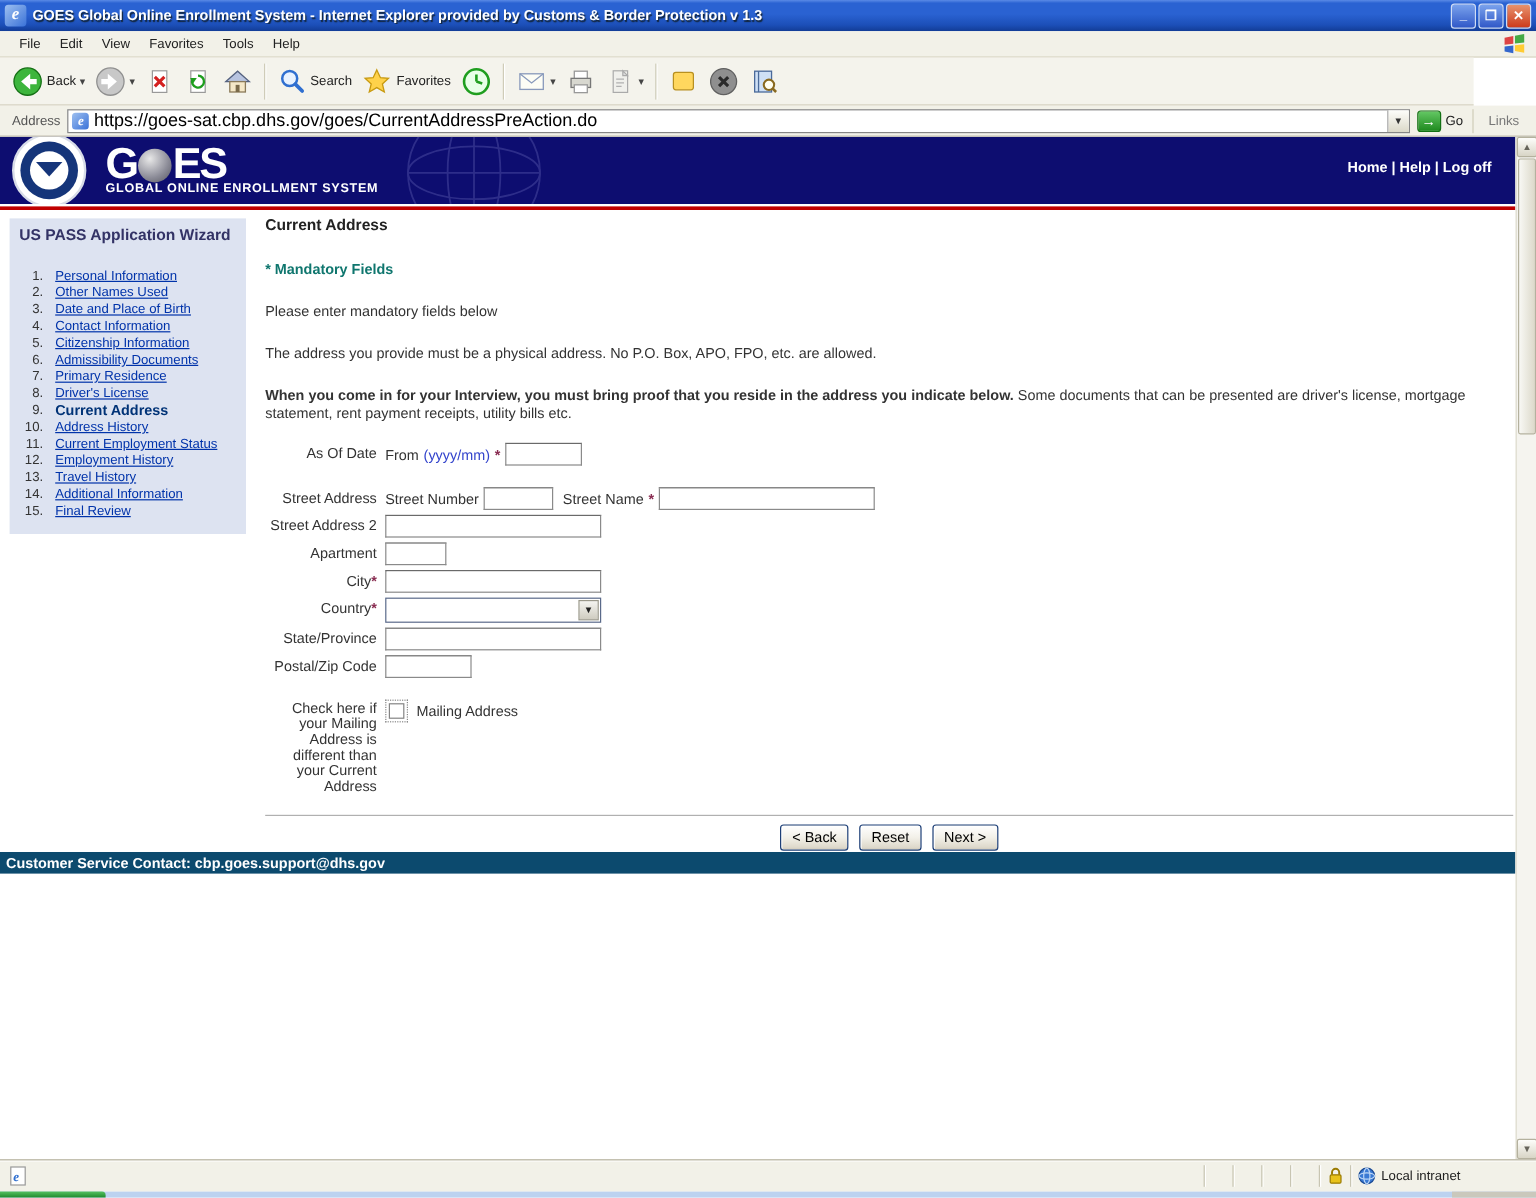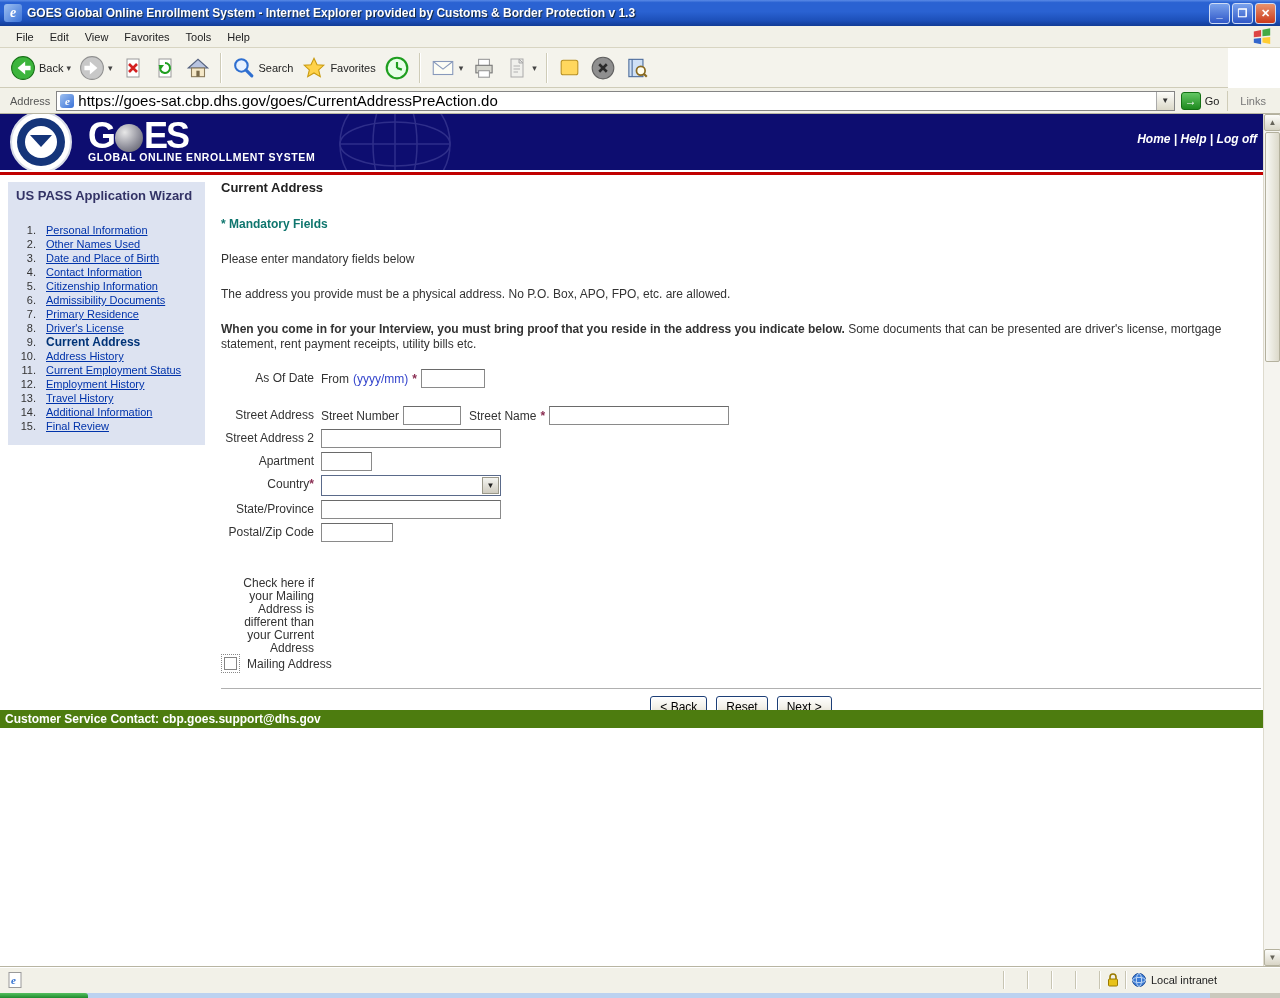--- a/index.html
+++ b/index.html
@@ -65,21 +65,21 @@
     background:#fff; }
   #seal .eagle { position:absolute; left:18px; top:22px; width:0; height:0;
     border-left:11px solid transparent; border-right:11px solid transparent; border-top:12px solid #15357a; }
   #globe-wire { position:absolute; left:290px; top:-30px; opacity:.55; }
   #logo { position:absolute; left:88px; top:5px; color:#fff; }
   #logo-row { display:flex; align-items:center; }
   .logo-big { font-size:36px; font-weight:bold; letter-spacing:-2px; line-height:34px; }
   #logo-globe { width:28px; height:28px; border-radius:50%; margin:0 1px;
     background:radial-gradient(circle at 35% 30%,#e8e8e8,#8a8a96 60%,#55555e); position:relative; top:2px; }
   #logo-sub { font-size:10.5px; font-weight:bold; letter-spacing:.6px; margin-top:-2px; }
-  #banner-nav { position:absolute; right:6px; top:18px; font-size:12px; font-weight:bold; color:#fff;font-style:italic; }
+  #banner-nav { position:absolute; right:20px; top:18px; font-size:12px; font-weight:bold; color:#fff; }
   #banner-nav a { color:#fff; text-decoration:none; }
   #redline { position:absolute; top:58px; left:0; width:1263px; height:3px; background:#c00000; }
   #whitegap { position:absolute; top:56px; left:0; width:1263px; height:2px; background:#fff; }
 
   
   #sidebar { position:absolute; left:8px; top:68px; width:197px; background:#dde3f1; padding:6px 4px 12px 8px; }
   #sidebar-title { font-size:13px; font-weight:bold; color:#333366; }
   #wizard-steps { list-style:none; margin-top:20px; }
   .step { display:flex; font-size:11px; line-height:14px; color:#333; }
   .step .num { width:30px; text-align:right; padding-right:10px; flex:none; }
@@ -100,33 +100,33 @@
   .inline-lab { padding-top:0; }
   .star { color:#8a2d52; font-weight:bold; }
   .fmt { color:#3344cc; }
   input.txt { height:19px; border:1px solid #8a8a8a; border-top-color:#6a6a6a; background:#fff;
     font:11px "Liberation Sans",sans-serif; padding:0 2px; }
   .w64{width:64px;} .w58{width:58px;} .w180{width:180px;} .w51{width:51px;} .w72{width:72px;}
   #country-select { width:180px; height:21px; border:1px solid #5a6a8a; background:#fff;
     display:flex; align-items:center; justify-content:flex-end; }
   #country-arrow { width:17px; height:17px; margin-right:1px; background:linear-gradient(#f4f4f0,#cfccc0);
     border:1px solid #9a988a; font-size:8px; color:#222; display:flex; align-items:center; justify-content:center; }
-  #mailing-row { margin-top:35px;flex-direction:column; }
+  #mailing-row { margin-top:19px; }
   #mailing-row .flabel { padding-top:0; }
   #checkbox { width:13px; height:13px; background:#fff; border:1px solid #848484;
     outline:1px dotted #888; outline-offset:2px; margin:2px 6px 0 3px; }
   #divider { border-top:1px solid #b0b0b0; margin-top:17px; }
   #btnrow { display:flex; justify-content:center; gap:9px; padding-top:7px; }
   .xpbtn { min-width:50px; height:22px; padding:0 9px; font:12px "Liberation Sans",sans-serif; color:#000;
     border:1px solid #1d3f77; border-radius:3px;
     background:linear-gradient(to bottom,#ffffff,#f2f0e8 50%,#ddd8ca 92%,#cfc8b8);
     box-shadow:inset 1px 1px 0 #fff; }
 
   
-  #footer { position:absolute; left:0; top:596px; width:1263px; height:18px; background:#4d7c0f;
+  #footer { position:absolute; left:0; top:596px; width:1263px; height:18px; background:#0c4a6e;
     display:flex; align-items:center; }
   #footer span { color:#fff; font-size:12px; font-weight:bold; padding-left:5px; }
 
   
   #vscroll { position:absolute; top:114px; right:0; width:17px; height:852px; background:#f5f4ef;
     border-left:1px solid #dedbce; }
   .sbtn { position:absolute; left:0; width:17px; height:17px; background:linear-gradient(#fdfdfa,#d8d5c6);
     border:1px solid #b4b19e; border-radius:2px; font-size:8px; color:#66645a;
     display:flex; align-items:center; justify-content:center; }
   #sb-up { top:0; }
@@ -440,20 +440,26 @@
         </span>
     </div>
 
     <div class="frow">
       <span class="flabel">Apartment</span>
       <span class="ffield">
           <input class="txt w51" type="text" style="">
         </span>
     </div>
 
+    <div class="frow">
+      <span class="flabel"><span>City</span><span class="star">*</span></span>
+      <span class="ffield">
+          <input class="txt w180" type="text" style="">
+        </span>
+    </div>
 
     <div class="frow">
       <span class="flabel"><span>Country</span><span class="star">*</span></span>
       <span class="ffield">
         <span id="country-select">
           <span id="country-arrow">▼</span>
         </span>
       </span>
     </div>
 

